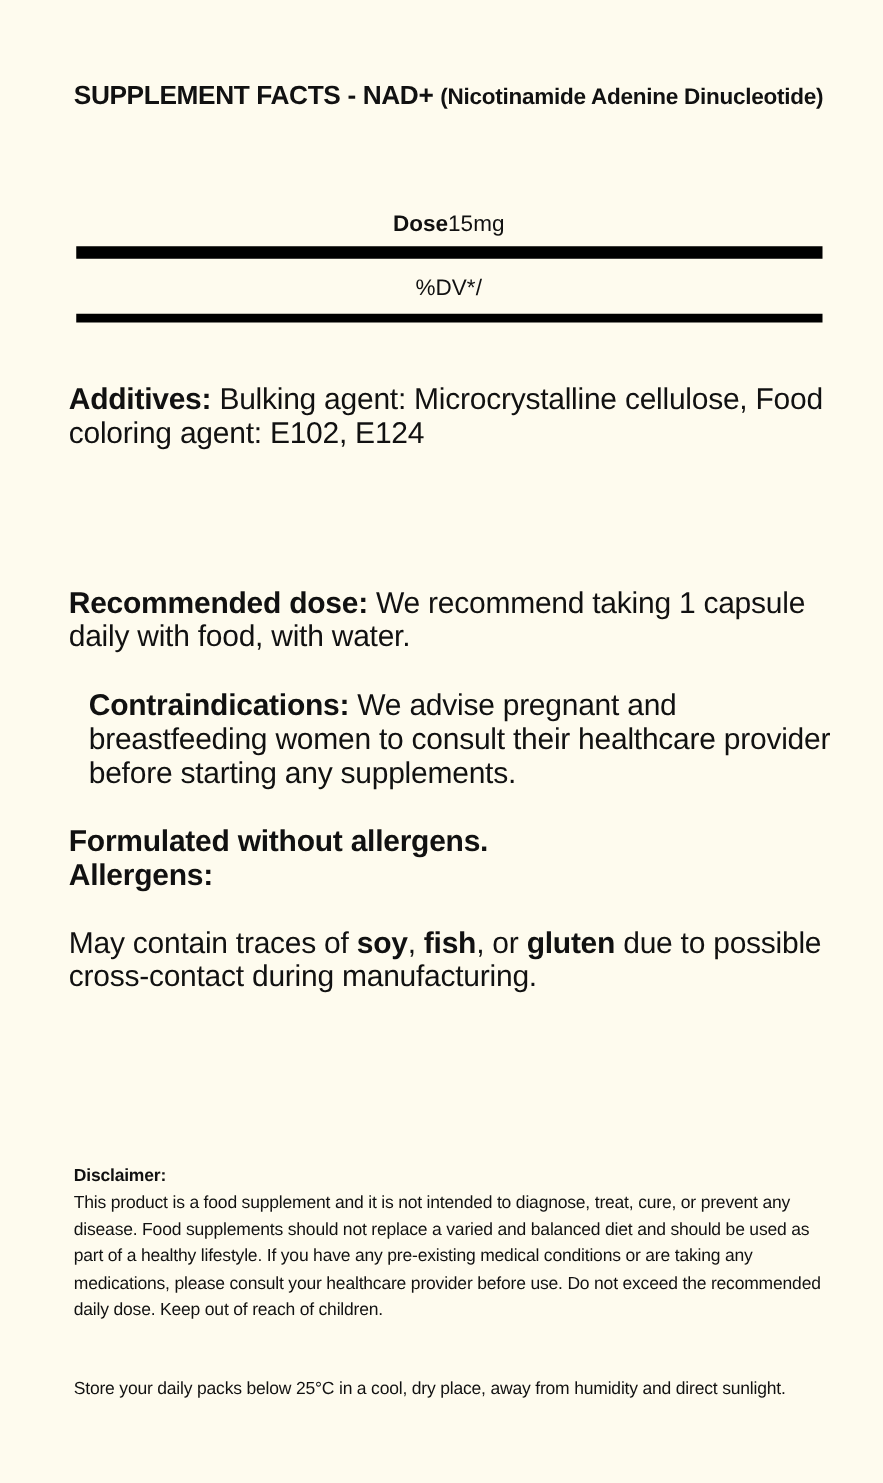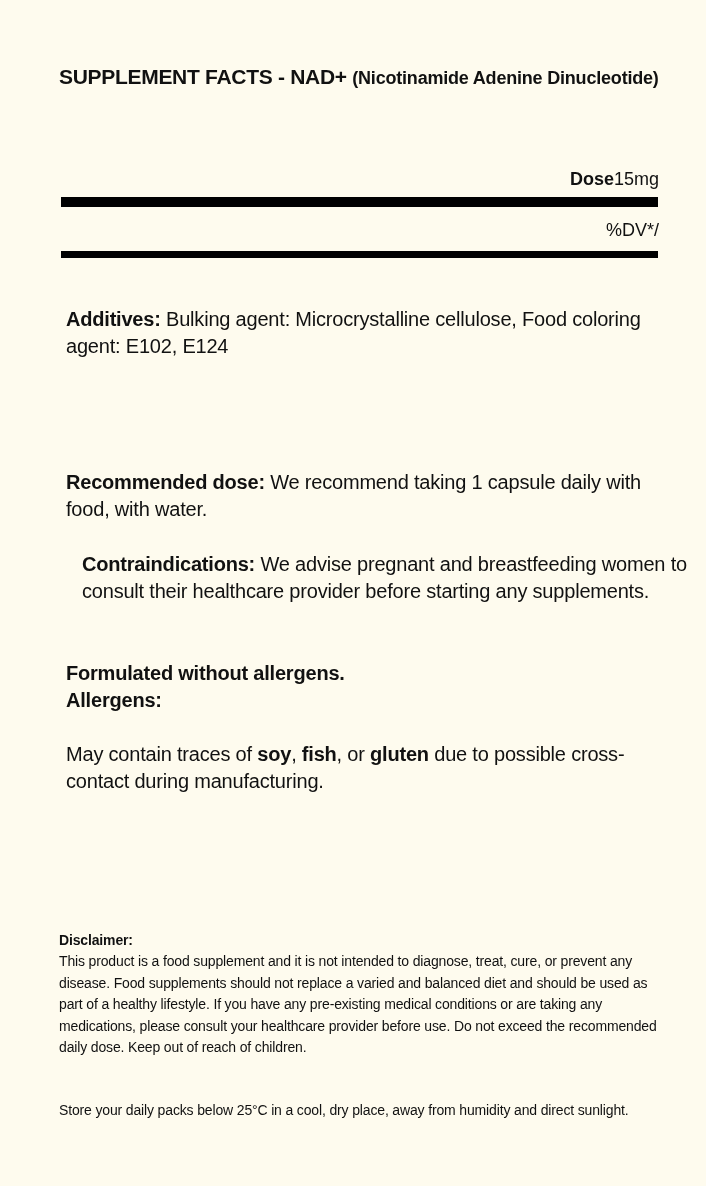--- a/index.html
+++ b/index.html
@@ -30,36 +30,36 @@
     .title .sub {
       font-size: 18px;
       font-weight: 700;
       letter-spacing: -0.2px;
     }
     .facts-row {
       position: absolute;
       left: 59px;
       width: 600px;
       display: flex;
-      justify-content: flex-end;
+      justify-content: center;
       font-size: 18px;
       line-height: 24px;
     }
     .facts-row .label-bold { font-weight: 700; }
     .bar {
       position: absolute;
       left: 61px;
       width: 597px;
       background: #000000;
     }
     .section {
       position: absolute;
-      left: 66px;
+      left: 55px;
       width: 605px;
-      font-size: 20px;
+      font-size: 24px;
       line-height: 27px;
       letter-spacing: -0.2px;
     }
     .section b { font-weight: 700; }
     .small {
       position: absolute;
       left: 59px;
       width: 610px;
       font-size: 14px;
       line-height: 21.4px;

